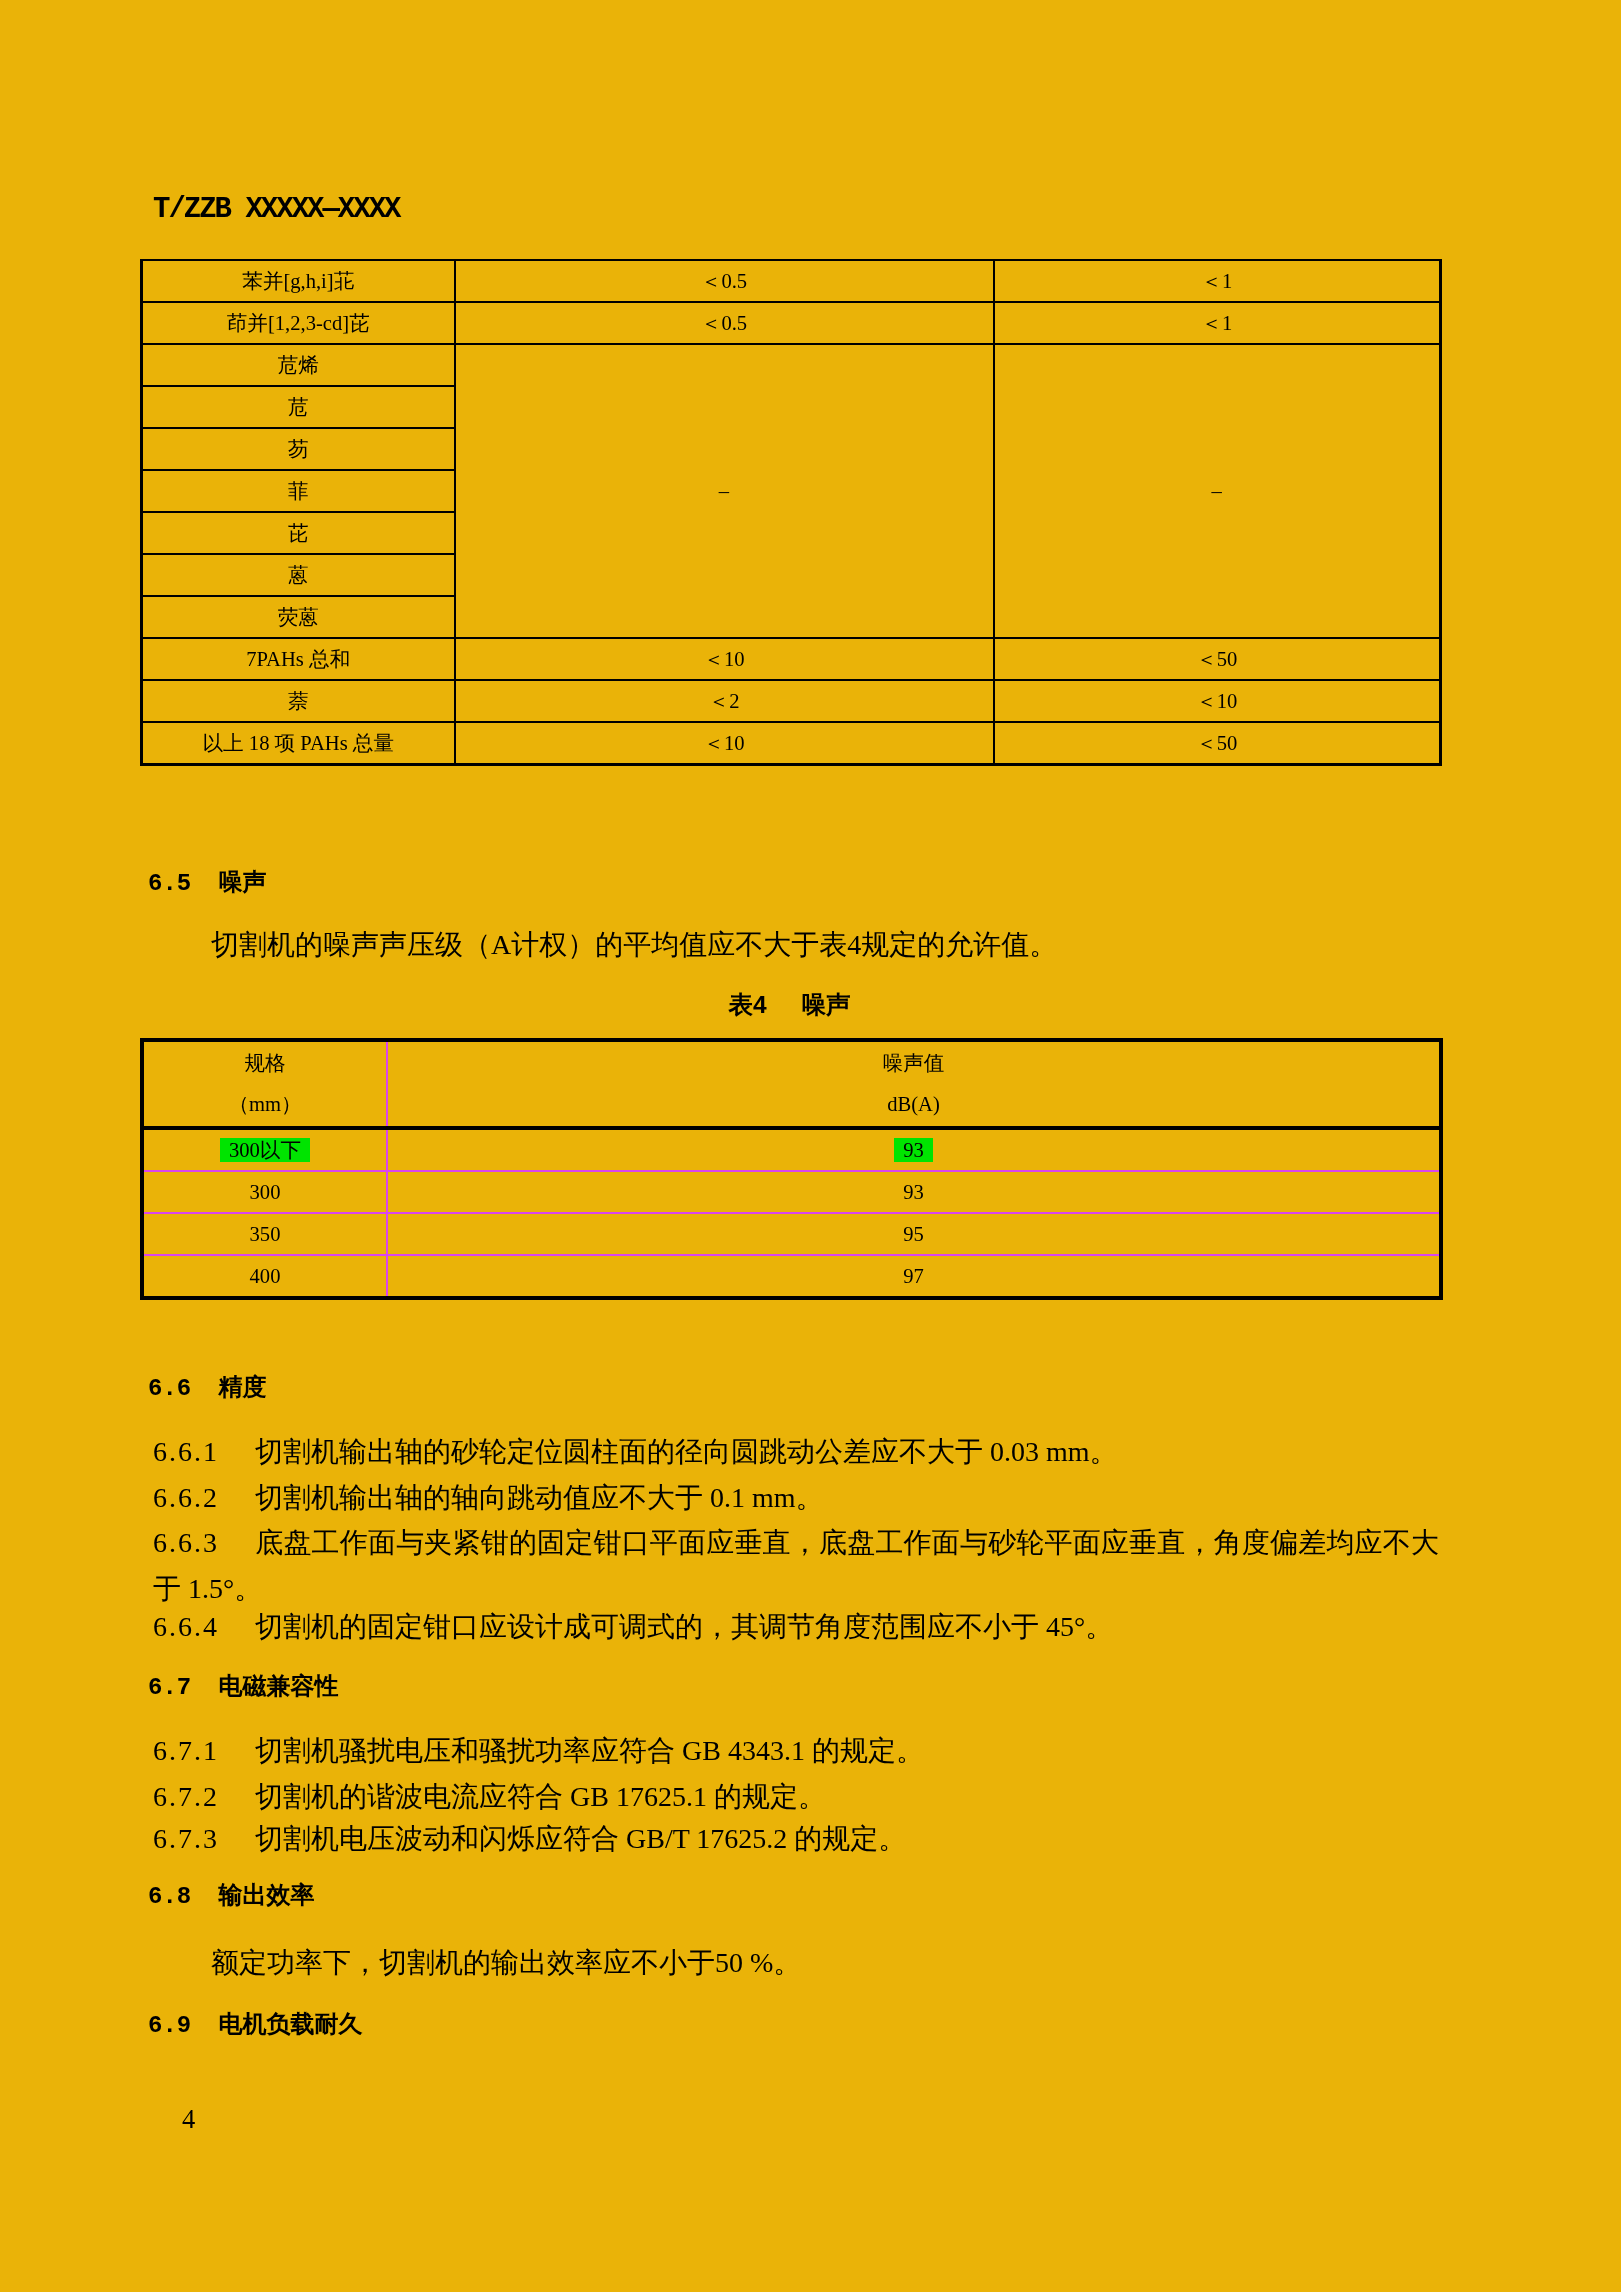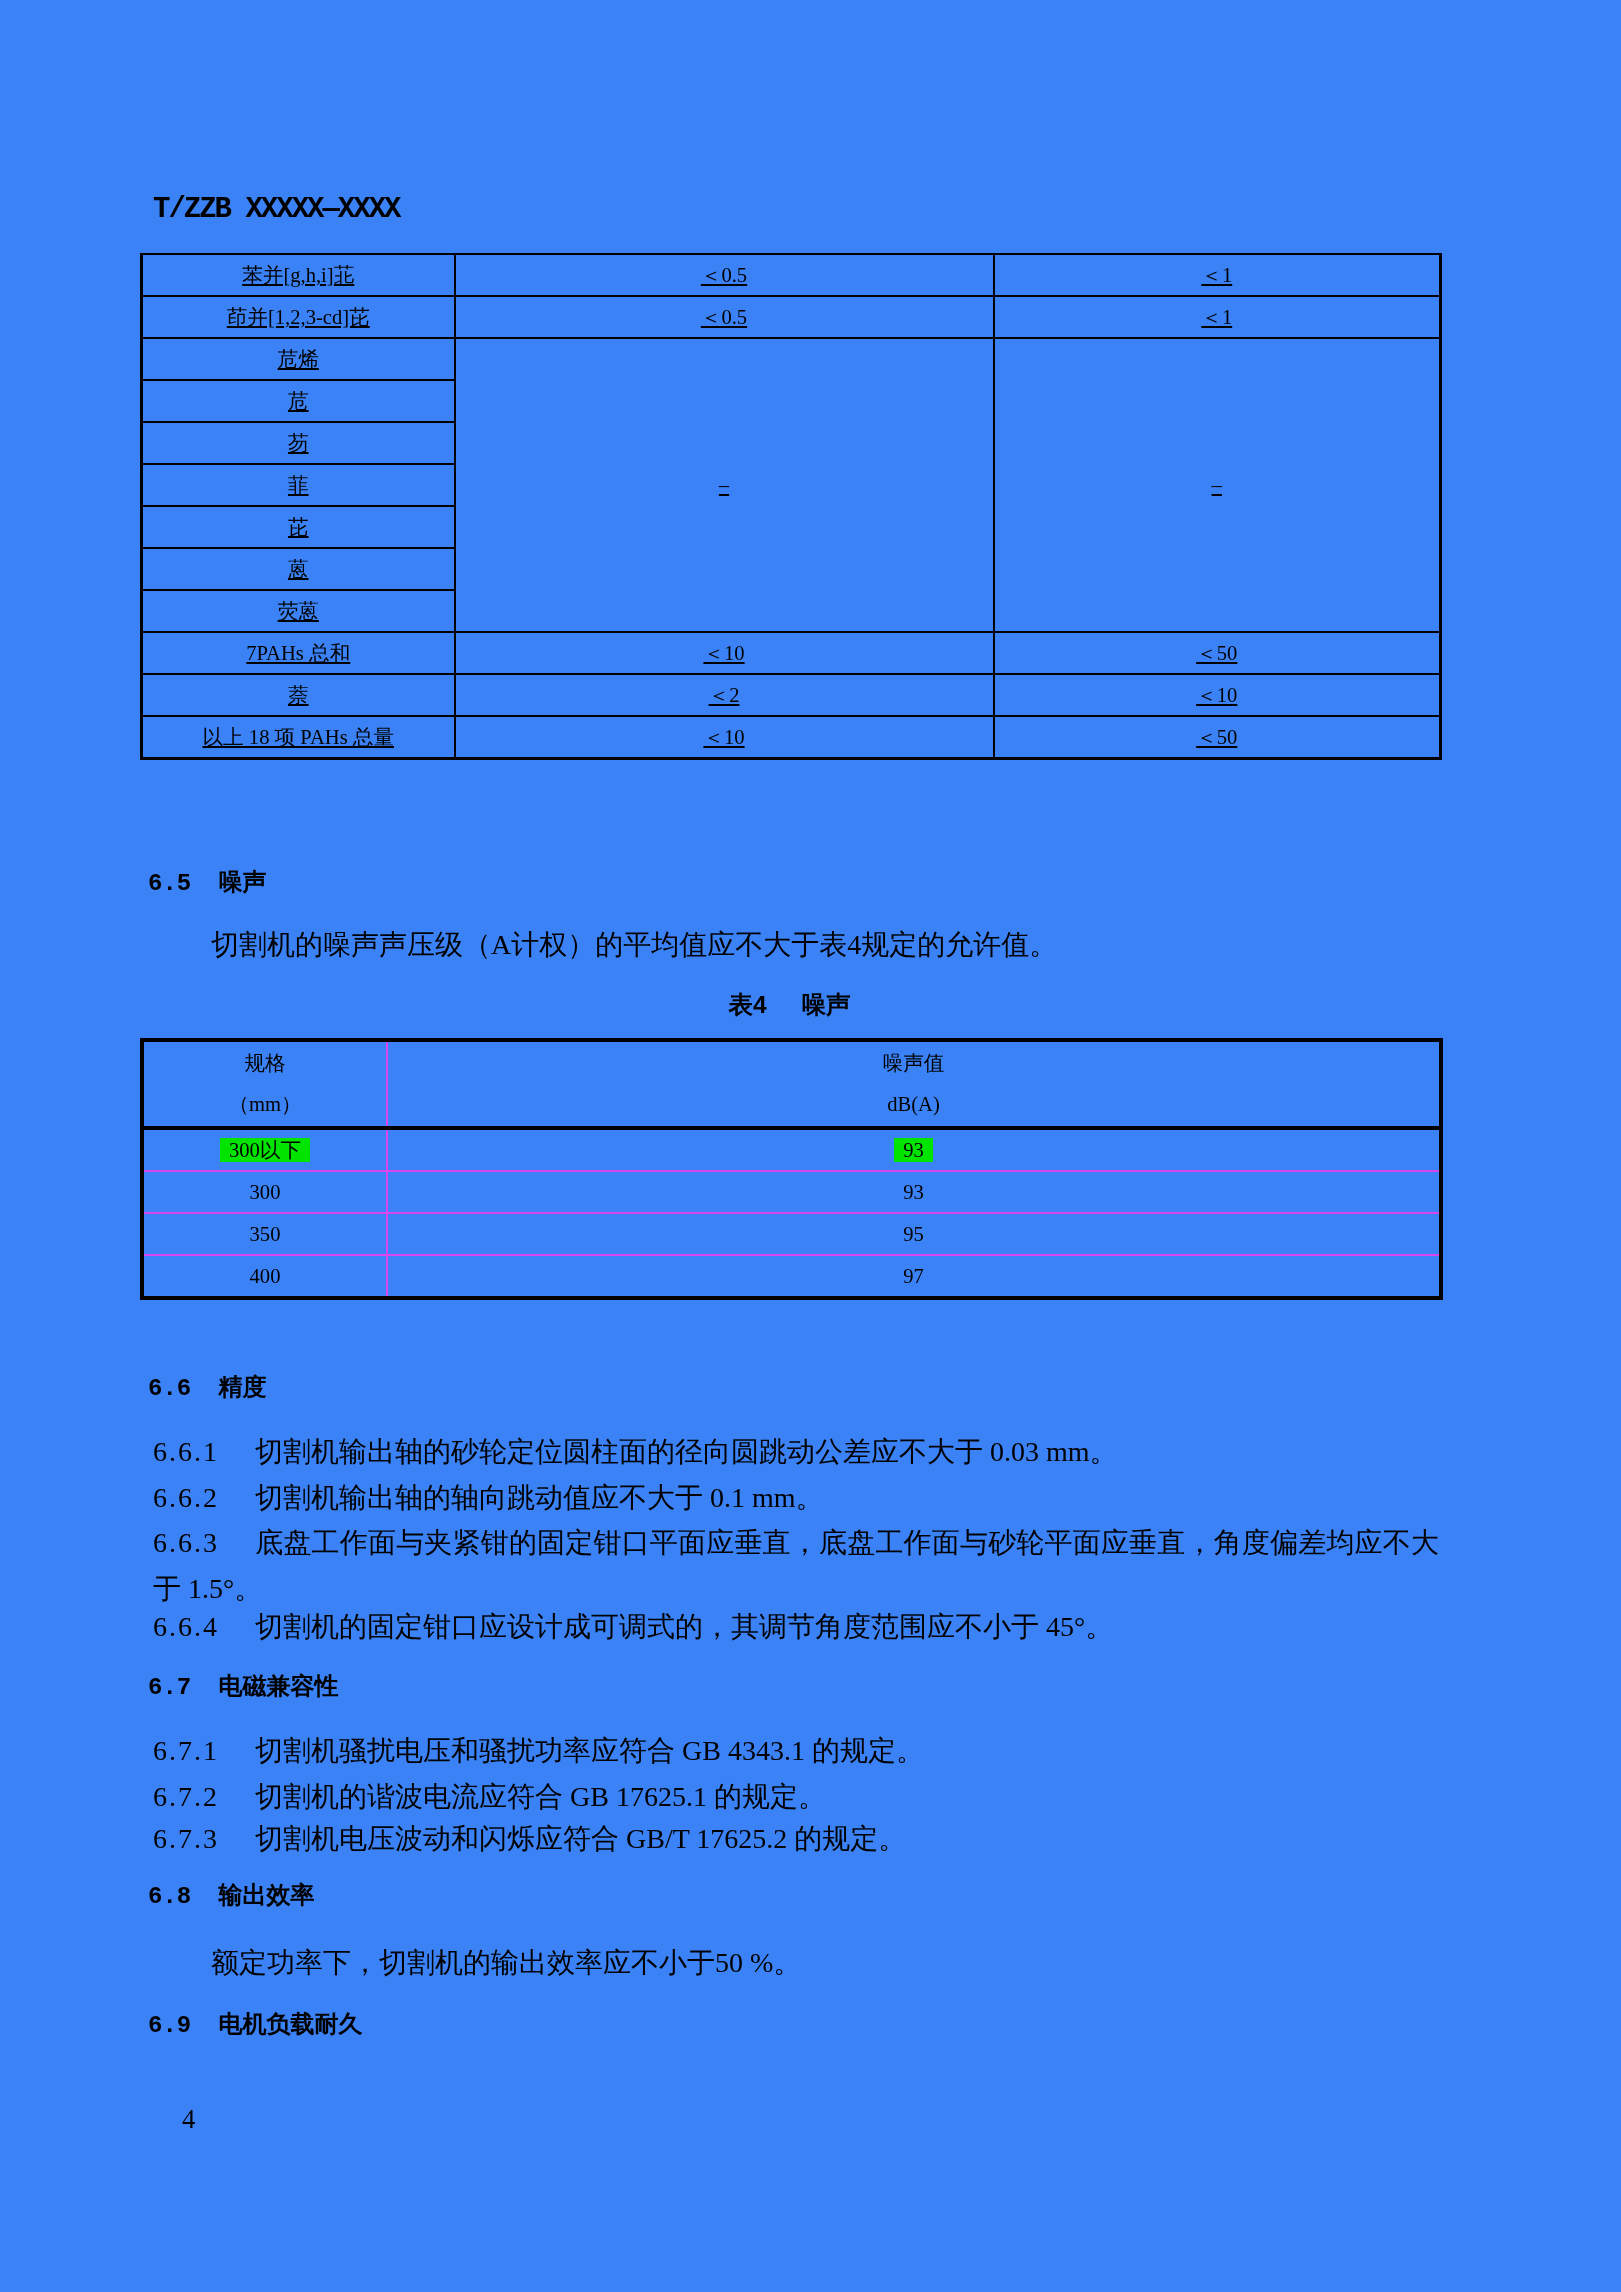--- a/index.html
+++ b/index.html
@@ -1,36 +1,35 @@
 <!DOCTYPE html>
 <html><head>
 <meta charset="utf-8">
 <style>
   html,body{margin:0;padding:0;background:#e8e8e8;}
   .page{
     position:relative;
     width:1621px;height:2293px;
-    background:#3b82f6;
+    background:#eab308;
     font-family:"Liberation Serif","DejaVu Serif",serif;
     color:#000;
     overflow:hidden;
   }
   .doc-header{
     position:absolute;left:153px;top:193px;
     font-family:"Liberation Mono","DejaVu Sans Mono",monospace;
     font-size:29px;font-weight:600;letter-spacing:-2px;
     white-space:nowrap;
   }
   
   table{border-collapse:collapse;table-layout:fixed;}
   .pah{
-    position:absolute;left:140px;top:253px;width:1299px;
+    position:absolute;left:140px;top:259px;width:1299px;
     border:3.9px solid #000;border-top:2px solid #000;
     font-size:20.6px;
-    text-decoration:underline;
   }
   .pah td{
     border:2px solid #000;height:40px;
     text-align:center;vertical-align:middle;padding:0 3.9px;
   }
   .noise{
     position:absolute;left:140px;top:1038px;width:1299px;
     border:4.9px solid #000;
     font-size:20.6px;
   }

